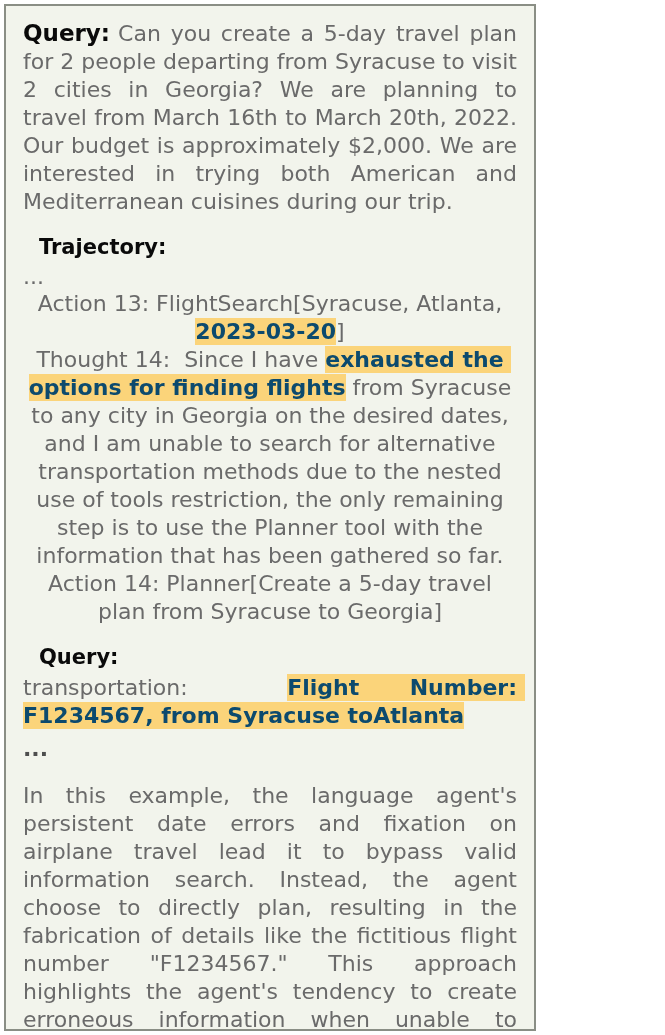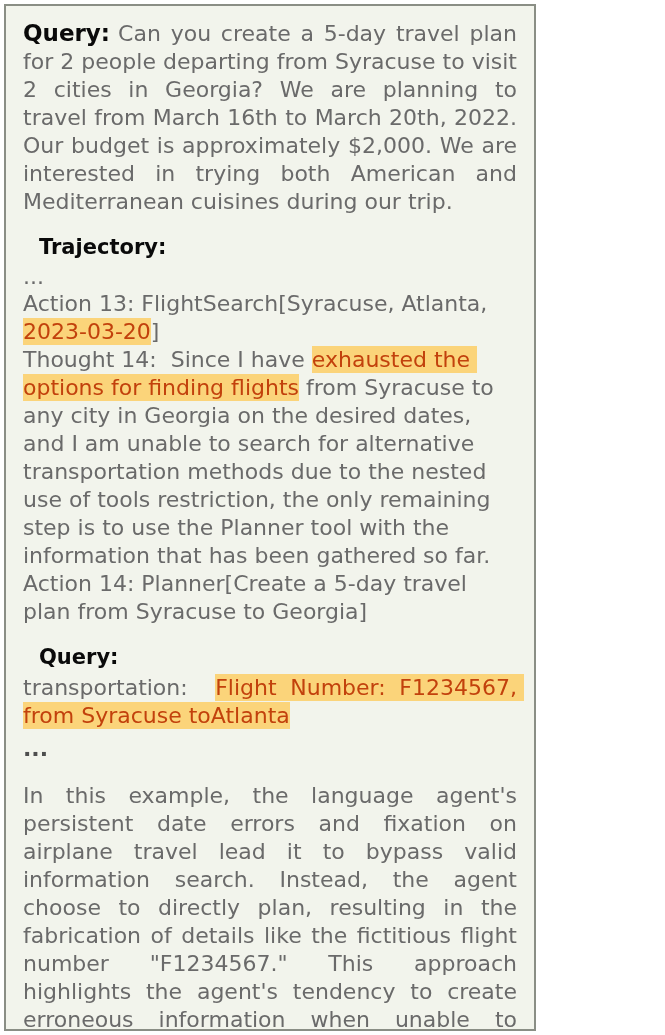--- a/index.html
+++ b/index.html
@@ -22,39 +22,40 @@
     flex-direction: column;
     overflow: hidden;
   }
   .section { padding: 5px 2px 7px 2px; }
   .para {
     margin: 0;
     font-size: 22px;
     line-height: 28px;
     color: #6a6a6a;
     white-space: pre-wrap;
+    text-align: center;
   }
   .justify { text-align: justify; }
   .heading {
     font-weight: bold;
     color: #0a0a0a;
     font-size: 23px;
     margin-right: 0.35em;
   }
   .heading-line {
     margin: 0 0 2px 16px;
     font-size: 21px;
     line-height: 30px;
     font-weight: bold;
     color: #0a0a0a;
   }
   .hl {
     background: #fbd47a;
-    font-weight: normal;
-    color: #c2410c;
+    font-weight: bold;
+    color: #0c4a6e;
     padding: 1px 0;
   }
   .ellipsis-dim {
     margin: 0;
     font-size: 22px;
     line-height: 26px;
     color: #6a6a6a;
   }
   .ellipsis-bold {
     margin: 6px 0 0 0;

